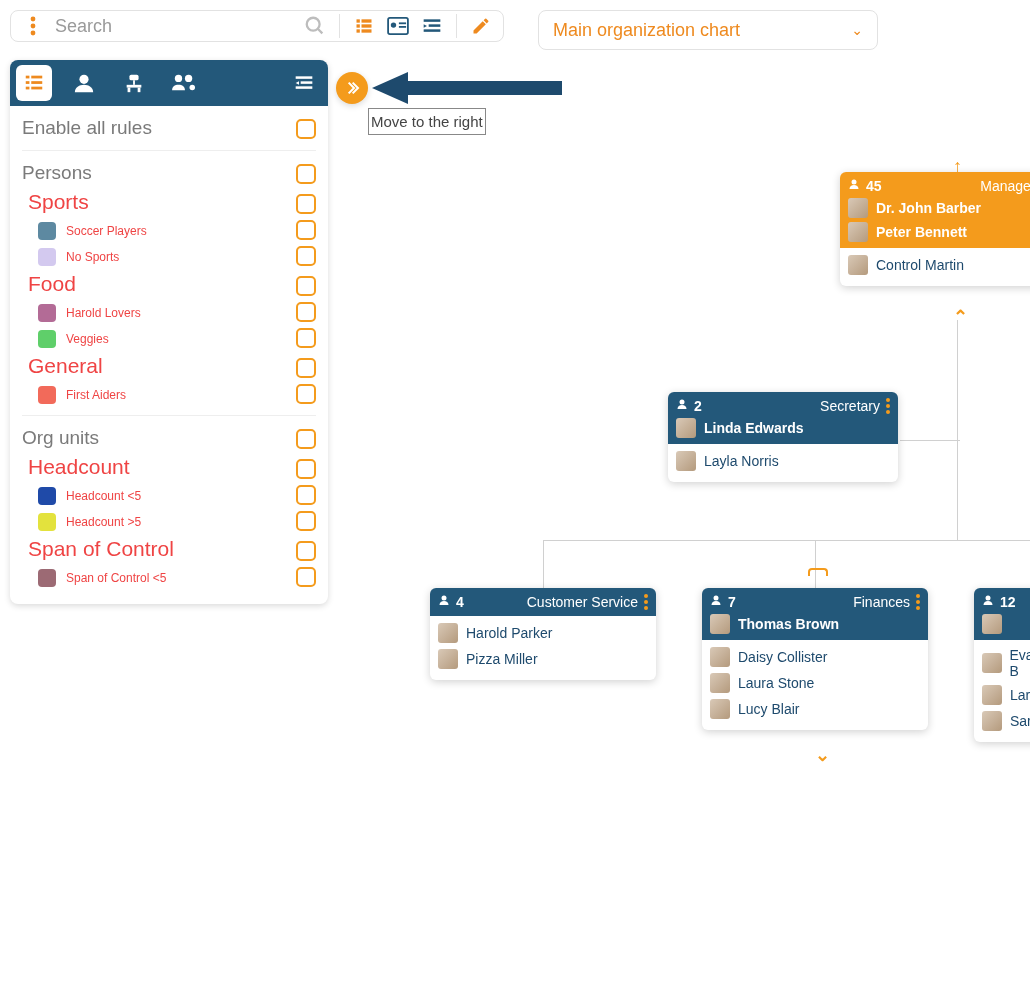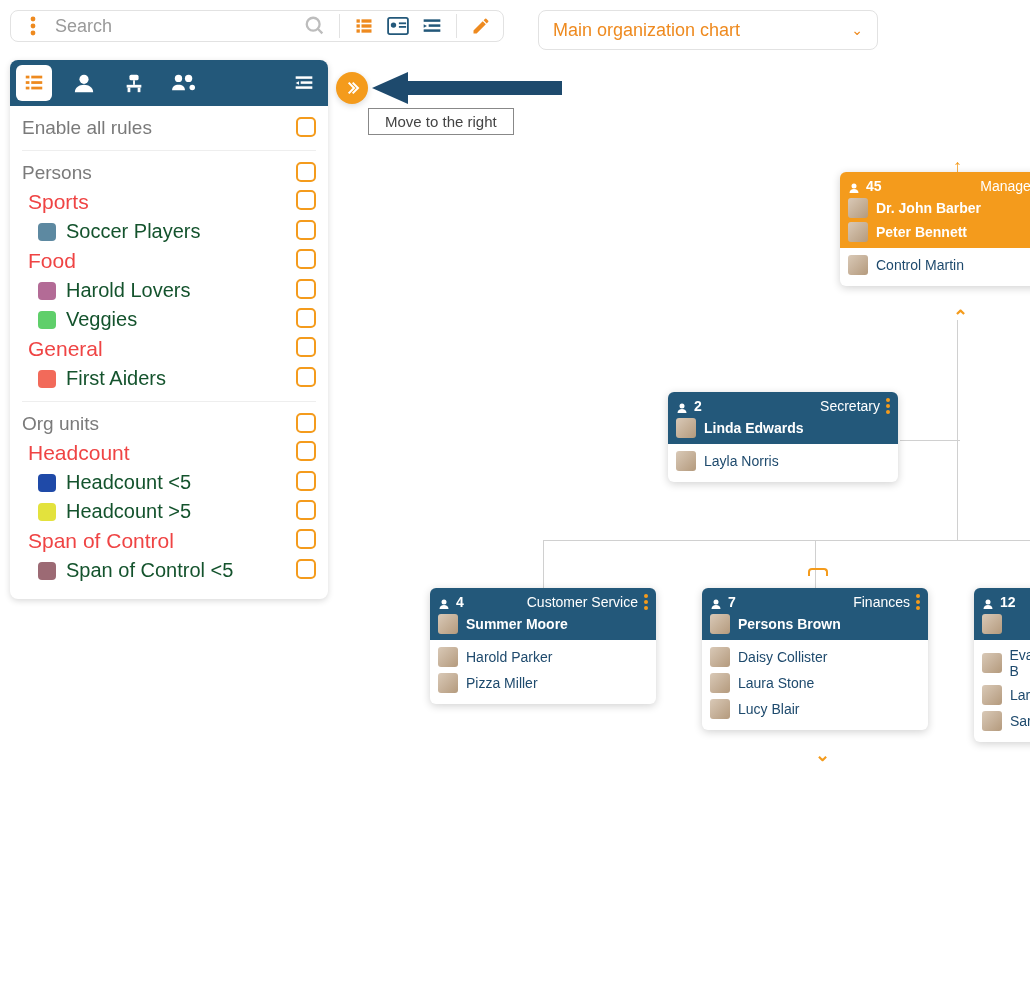--- a/index.html
+++ b/index.html
@@ -25,41 +25,41 @@
   .dropdown{display:flex;align-items:center;width:340px;height:40px;border:1px solid #e2e2e2;border-radius:8px;padding:0 14px;color:var(--orange);font-size:18px;justify-content:space-between;}
   .dropdown .chev{font-size:14px;color:var(--orange);}
   
   .panel{position:absolute;left:10px;top:60px;width:318px;background:#fff;border-radius:8px;box-shadow:var(--shadow);overflow:hidden;}
   .panel-tabs{display:flex;align-items:center;height:46px;background:var(--teal);padding:0 6px;gap:14px;}
   .panel-tabs .tab{width:36px;height:36px;display:flex;align-items:center;justify-content:center;border-radius:6px;color:#fff;}
   .panel-tabs .tab.active{background:var(--light);color:var(--orange);}
   .panel-tabs .spacer{flex:1;}
   .panel-tabs .right-icon{color:#fff;}
   .panel-body{padding:8px 12px 14px 12px;}
-  .row{display:flex;align-items:flex-start;justify-content:space-between;padding:3px 0;}
+  .row{display:flex;align-items:flex-end;justify-content:space-between;padding:3px 0;}
   .row .label{font-size:17px;color:#666;}
   .row.section .label{color:#7a7a7a;font-size:19px;}
   .row.sub .label{padding-left:6px;font-size:21px;color:#ef4444;}
   .row.item{padding-left:6px;}
-  .row.item .label{font-size:20px;color:#14532d;}
+  .row.item .label{font-size:12px;color:#ef4444;}
   .swatch{width:18px;height:18px;border-radius:4px;margin-right:10px;display:inline-block;vertical-align:middle;}
   .item-left{display:flex;align-items:center;padding-left:10px;}
   .check{width:20px;height:20px;border:2px solid var(--orange-bright);border-radius:5px;}
   .hr{height:1px;background:#eee;margin:8px 0;}
   
   .move-btn{position:absolute;left:336px;top:72px;width:32px;height:32px;border-radius:50%;background:var(--orange-bright);display:flex;align-items:center;justify-content:center;color:#fff;box-shadow:var(--shadow);}
-  .tooltip{position:absolute;left:368px;top:108px;border:1px solid #888;background:#fff;padding:4px 16px;font-size:15px;color:#444;}
+  .tooltip{position:absolute;left:368px;top:108px;border:1px solid #888;background:#fff;padding:4px 2px;font-size:15px;color:#444;}
   .big-arrow{position:absolute;left:372px;top:72px;width:190px;height:32px;}
   
   .canvas{position:absolute;left:330px;top:60px;right:0;bottom:0;}
   .node{position:absolute;background:#fff;border-radius:6px;box-shadow:0 2px 8px rgba(0,0,0,.18);overflow:hidden;}
   .node-head{background:var(--teal);color:#fff;padding:6px 8px;}
   .node-head.orange{background:var(--orange-bright);}
   .head-row1{display:flex;align-items:center;justify-content:space-between;font-size:14px;}
-  .head-row1 .left{display:flex;align-items:flex-end;gap:6px;font-weight:600;}
+  .head-row1 .left{display:flex;align-items:flex-start;gap:6px;font-weight:600;}
   .head-row1 .right{display:flex;align-items:center;gap:6px;}
   .head-person{display:flex;align-items:center;gap:8px;margin-top:4px;font-size:14px;font-weight:600;}
   .avatar{width:20px;height:20px;border-radius:3px;background:linear-gradient(135deg,#d9c9b7,#b49a7d);display:inline-block;}
   .node-body{padding:4px 8px 8px 8px;}
   .body-person{display:flex;align-items:center;gap:8px;padding:3px 0;font-size:14px;color:var(--teal-dark);}
   .dots-v{display:inline-flex;flex-direction:column;gap:2px;}
   .dots-v span{width:4px;height:4px;border-radius:50%;background:var(--orange-bright);}
   .caret{position:absolute;color:var(--orange-bright);font-size:18px;font-weight:bold;}
   .sm-person-icon{width:12px;height:12px;}
   
@@ -187,20 +187,27 @@
         <span class="label">Sports</span>
         <span class="check"></span>
       </div>
       <div class="row item">
       <span class="item-left">
           <span class="swatch" style="background:#5d89a1"></span>
           <span class="label">Soccer Players</span>
         </span>
       <span class="check"></span>
     </div>
+      <div class="row item">
+      <span class="item-left">
+          <span class="swatch" style="background:#d3c9ef"></span>
+          <span class="label">No Sports</span>
+        </span>
+      <span class="check"></span>
+    </div>
       <div class="row sub">
         <span class="label">Food</span>
         <span class="check"></span>
       </div>
       <div class="row item">
       <span class="item-left">
           <span class="swatch" style="background:#b36b96"></span>
           <span class="label">Harold Lovers</span>
         </span>
       <span class="check"></span>
@@ -359,24 +366,20 @@
           </span>
         <span class="right">
             <span>Customer Service</span>
             <span class="dots-v">
               <span></span>
               <span></span>
               <span></span>
             </span>
           </span>
       </div>
-      <div class="head-person">
-          <span class="avatar"></span>
-          <span>Summer Moore</span>
-        </div>
     </div>
     <div class="node-body">
       <div class="body-person">
           <span class="avatar"></span>
           <span>Harold Parker</span>
         </div>
       <div class="body-person">
           <span class="avatar"></span>
           <span>Pizza Miller</span>
         </div>
@@ -397,21 +400,21 @@
             <span>Finances</span>
             <span class="dots-v">
               <span></span>
               <span></span>
               <span></span>
             </span>
           </span>
       </div>
       <div class="head-person">
           <span class="avatar"></span>
-          <span>Persons Brown</span>
+          <span>Thomas Brown</span>
         </div>
     </div>
     <div class="node-body">
       <div class="body-person">
           <span class="avatar"></span>
           <span>Daisy Collister</span>
         </div>
       <div class="body-person">
           <span class="avatar"></span>
           <span>Laura Stone</span>

